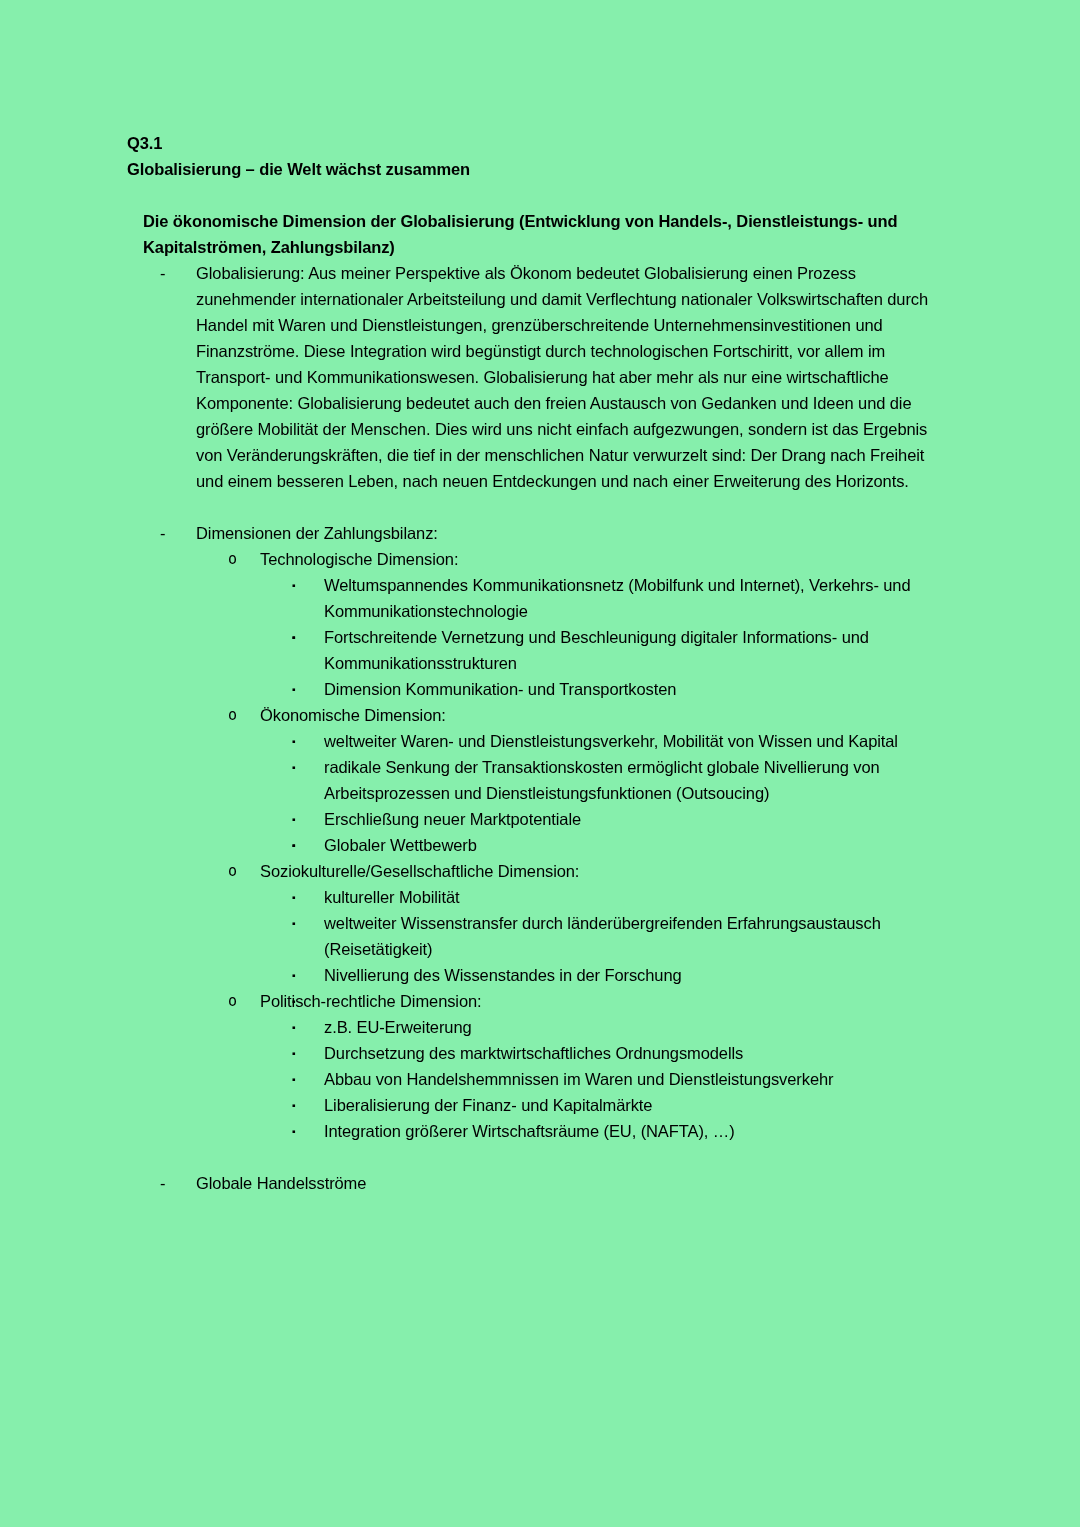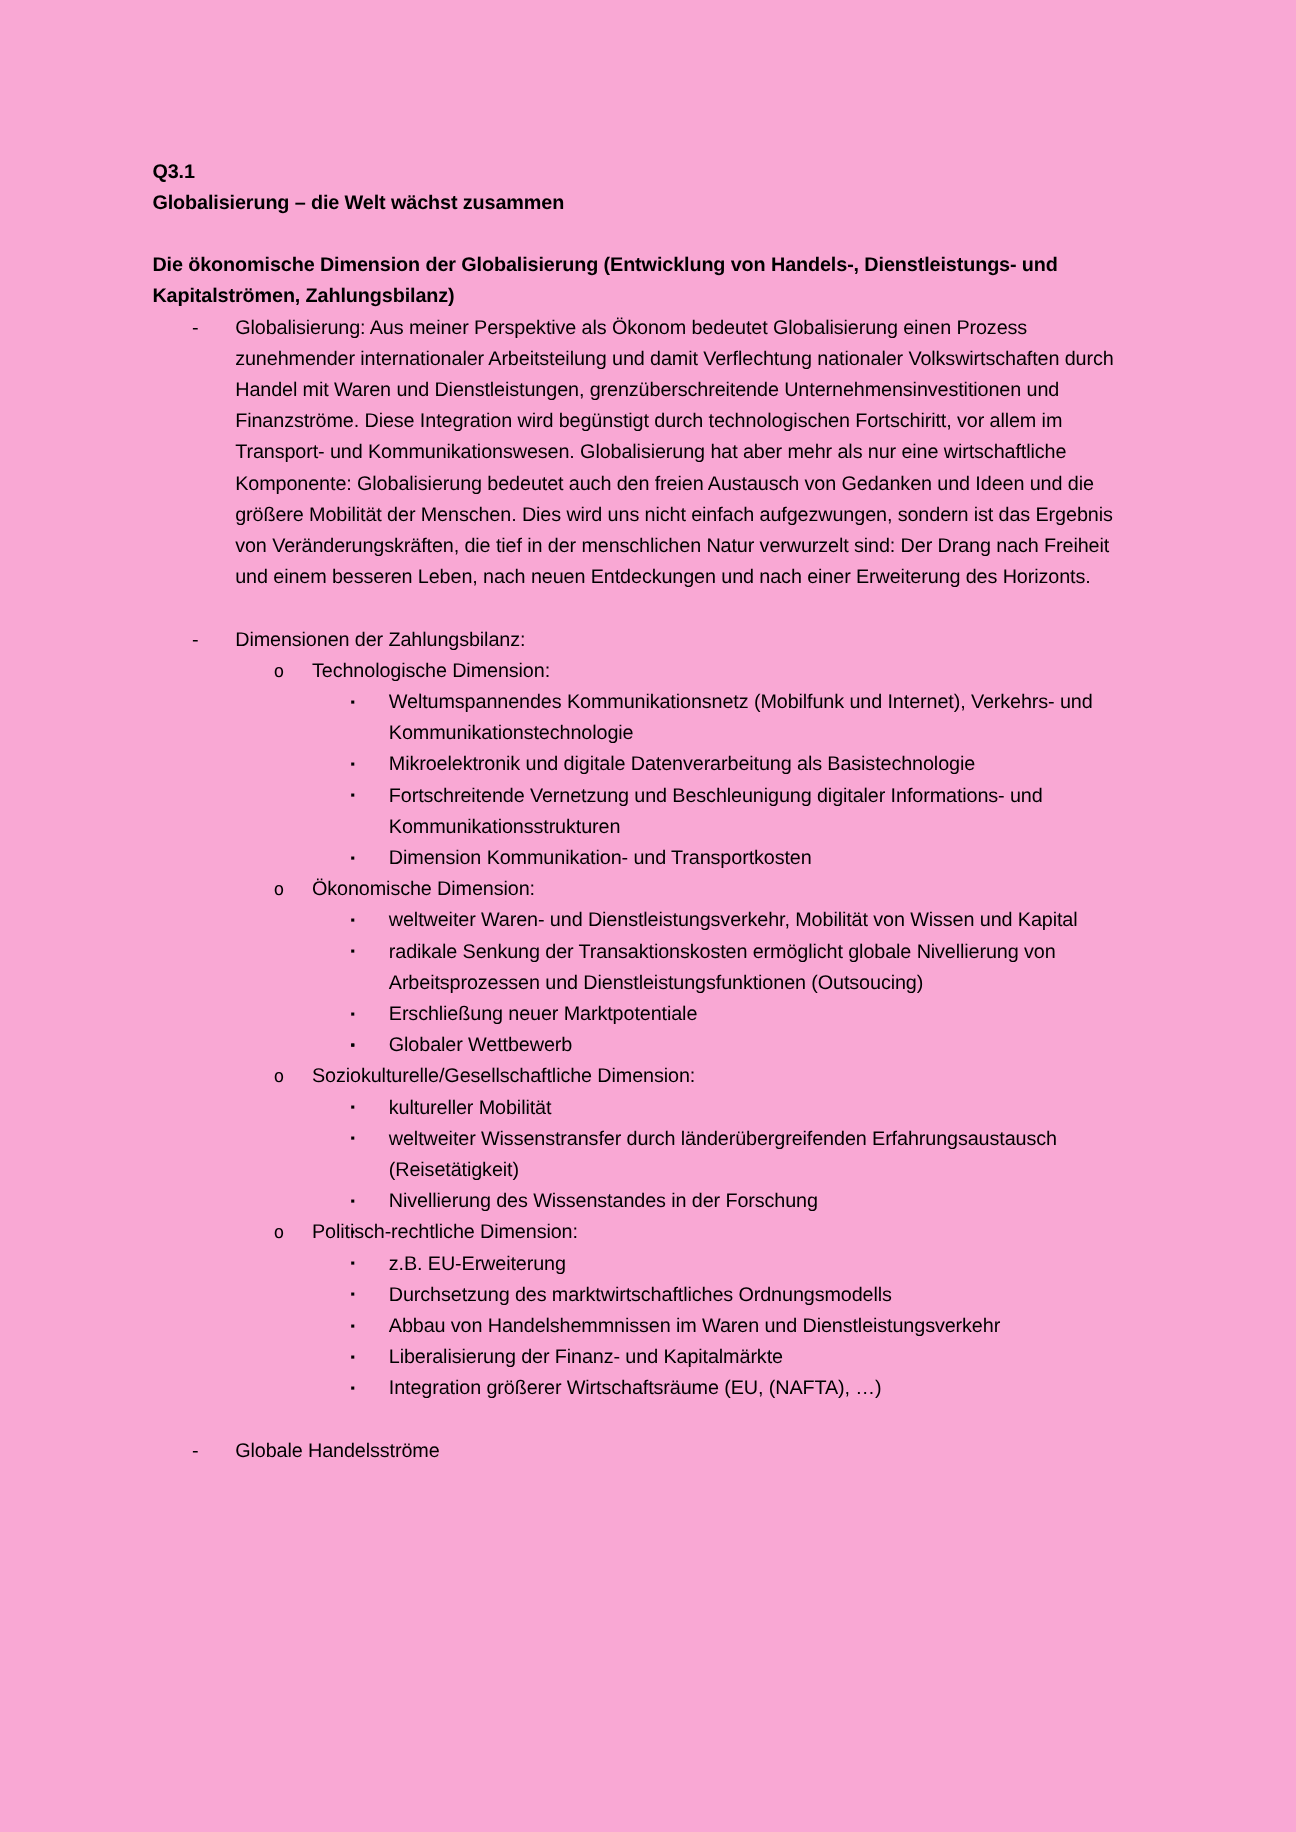--- a/index.html
+++ b/index.html
@@ -3,33 +3,33 @@
 <meta charset="utf-8">
 <style>
   * { margin: 0; padding: 0; box-sizing: border-box; }
   html, body { background: #ffffff; }
   body { width: 1080px; }
 
   .page {
     position: relative;
     width: 1080px;
     height: 1527px;
-    background: #f9a8d4;
+    background: #86efac;
     color: #000000;
     font-family: "Liberation Sans", sans-serif;
     font-size: 16.5px;
     letter-spacing: -0.1px;
     line-height: 26px;
     padding: 130px 127px 40px 127px;
     overflow: hidden;
   }
 
   .doc-title { font-weight: bold; }
   .blank-line { height: 26px; }
-  .section-heading { font-weight: bold; }
+  .section-heading { font-weight: bold; margin-left: 16px; }
 
   .li { position: relative; }
   .li .marker {
     position: absolute;
     top: 0;
     line-height: 26px;
   }
 
   .level-1 { padding-left: 69px; }
   .level-1 > .marker { left: 33px; }
@@ -55,21 +55,21 @@
 <div class="page">
   <div class="doc-title">Q3.1</div>
   <div class="doc-title">Globalisierung – die Welt wächst zusammen</div>
   <div class="blank-line"></div>
   <div class="section-heading">Die ökonomische Dimension der Globalisierung (Entwicklung von Handels-, Dienstleistungs- und Kapitalströmen, Zahlungsbilanz)</div>
   <div id="outline">
       <div class="li level-1"><span class="marker">-</span><span class="li-text">Globalisierung: Aus meiner Perspektive als Ökonom bedeutet Globalisierung einen Prozess zunehmender internationaler Arbeitsteilung und damit Verflechtung nationaler Volkswirtschaften durch Handel mit Waren und Dienstleistungen, grenzüberschreitende Unternehmensinvestitionen und Finanzströme. Diese Integration wird begünstigt durch technologischen Fortschiritt, vor allem im Transport- und Kommunikationswesen. Globalisierung hat aber mehr als nur eine wirtschaftliche Komponente: Globalisierung bedeutet auch den freien Austausch von Gedanken und Ideen und die größere Mobilität der Menschen. Dies wird uns nicht einfach aufgezwungen, sondern ist das Ergebnis von Veränderungskräften, die tief in der menschlichen Natur verwurzelt sind: Der Drang nach Freiheit und einem besseren Leben, nach neuen Entdeckungen und nach einer Erweiterung des Horizonts.</span></div>
       <div class="li level-1 gap"><span class="marker">-</span><span class="li-text">Dimensionen der Zahlungsbilanz:</span></div>
       <div class="li level-2"><span class="marker">o</span><span class="li-text">Technologische Dimension:</span></div>
       <div class="li level-3"><span class="marker">▪</span><span class="li-text">Weltumspannendes Kommunikationsnetz (Mobilfunk und Internet), Verkehrs- und Kommunikationstechnologie</span></div>
-      <div class="li level-3"><span class="marker">▪</span><span class="li-text">Mikroelektronik und digitale Datenverarbeitung als Basistechnologie</span></div>
+      <div class="li level-3"><span class="marker">▪</span></div>
       <div class="li level-3"><span class="marker">▪</span><span class="li-text">Fortschreitende Vernetzung und Beschleunigung digitaler Informations- und Kommunikationsstrukturen</span></div>
       <div class="li level-3"><span class="marker">▪</span><span class="li-text">Dimension Kommunikation- und Transportkosten</span></div>
       <div class="li level-2"><span class="marker">o</span><span class="li-text">Ökonomische Dimension:</span></div>
       <div class="li level-3"><span class="marker">▪</span><span class="li-text">weltweiter Waren- und Dienstleistungsverkehr, Mobilität von Wissen und Kapital</span></div>
       <div class="li level-3"><span class="marker">▪</span><span class="li-text">radikale Senkung der Transaktionskosten ermöglicht globale Nivellierung von Arbeitsprozessen und Dienstleistungsfunktionen (Outsoucing)</span></div>
       <div class="li level-3"><span class="marker">▪</span><span class="li-text">Erschließung neuer Marktpotentiale</span></div>
       <div class="li level-3"><span class="marker">▪</span></div>
       <div class="li level-3"><span class="marker">▪</span><span class="li-text">Globaler Wettbewerb</span></div>
       <div class="li level-2"><span class="marker">o</span><span class="li-text">Soziokulturelle/Gesellschaftliche Dimension:</span></div>
       <div class="li level-3"><span class="marker">▪</span><span class="li-text">kultureller Mobilität</span></div>

